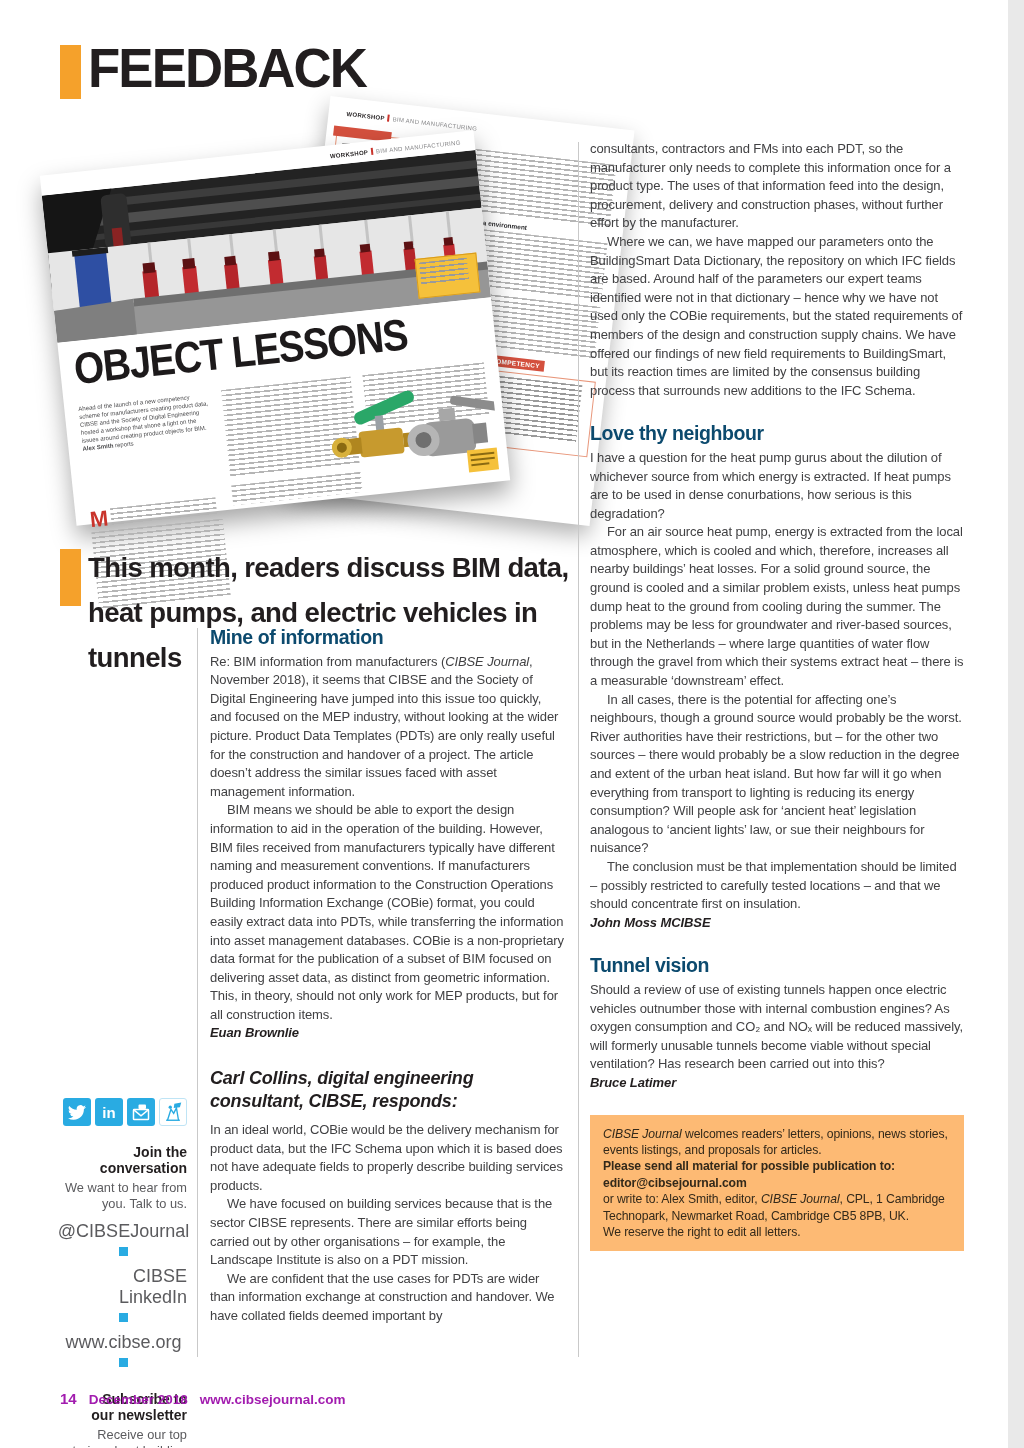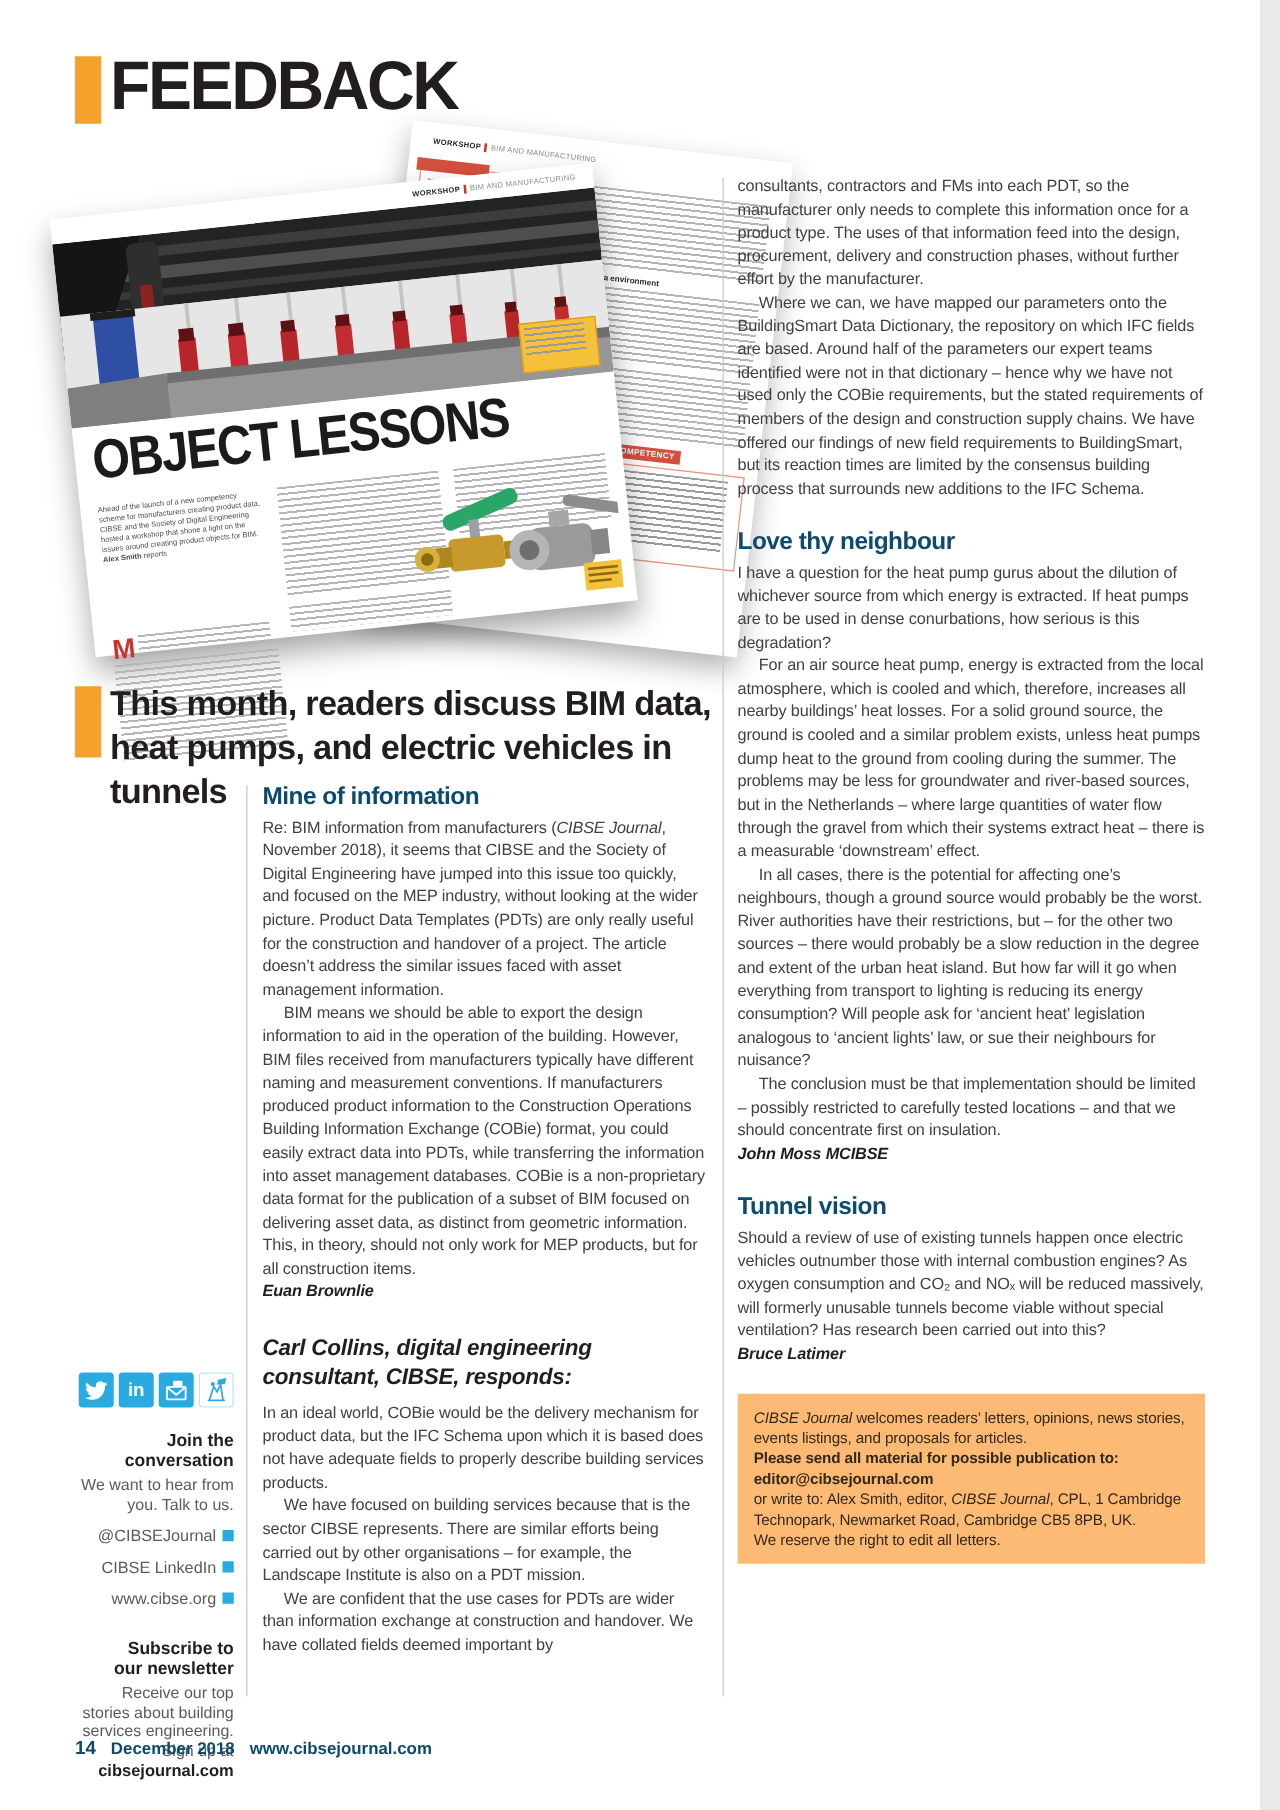--- a/index.html
+++ b/index.html
@@ -32,21 +32,21 @@
   .pie .pv{position:absolute;color:#fff;font-size:7px;font-weight:700;}
   .legend-row{display:flex;align-items:center;gap:2px;margin-top:3px;}
   .legend-row .sw{width:4px;height:4px;}
   .ob-box{border:1px solid #E8967A;}
   .cert-banner{background:#D4503E;color:#fff;font-size:6.5px;font-weight:700;letter-spacing:.3px;
                padding:2px 4px;display:inline-block;white-space:nowrap;}
   .mini-head{font-size:6.5px;font-weight:800;color:#2a2a2c;margin:5px 0 3px;}
 
   
   .hl-bar{position:absolute;left:60px;top:549px;width:21px;height:57px;background:#F5A12B;}
-  .hl-text{position:absolute;left:88px;top:545px;width:492px;font-size:27.5px;line-height:35px;
+  .hl-text{position:absolute;left:88px;top:545px;width:492px;font-size:27.5px;line-height:45px;
            font-weight:800;color:#221E1F;letter-spacing:-0.6px;}
 
   
   .vrule{position:absolute;width:1px;background:#c9c9c9;}
 
   
   .bodycol{position:absolute;font-size:13px;line-height:18.6px;letter-spacing:-0.1px;color:#414143;}
   .bodycol p{margin:0;}
   .bodycol p.ind{text-indent:17px;}
   .sec-head{font-size:19.5px;font-weight:800;color:#0c4a6e;letter-spacing:-0.4px;margin:0 0 6px;}
@@ -60,26 +60,26 @@
             font-size:12.2px;line-height:16.4px;}
   .info-box p{margin:0;}
 
   
   .sidebar{position:absolute;left:60px;top:1098px;width:127px;text-align:right;}
   .soc-row{display:flex;gap:4px;justify-content:flex-end;}
   .soc{width:28px;height:28px;border-radius:3px;background:#29ABE2;display:flex;align-items:center;justify-content:center;}
   .soc.lite{background:#fff;border:1px solid #bfe4f5;box-sizing:border-box;}
   .sb-h{font-size:14px;font-weight:800;color:#221E1F;line-height:16px;margin-top:18px;}
   .sb-t{font-size:12.8px;line-height:15.5px;color:#5b5b5e;margin-top:4px;}
-  .sb-link{font-size:13px;color:#5b5b5e;margin-top:10px;display:flex;justify-content:flex-end;align-items:center;gap:5px;}
+  .sb-link{font-size:18px;color:#5b5b5e;margin-top:10px;display:flex;justify-content:flex-end;align-items:center;gap:5px;flex-direction:column;}
   .sb-link .bsq{width:9px;height:9px;background:#29ABE2;display:inline-block;}
   .sb-bold-link{font-size:13.2px;font-weight:800;color:#221E1F;margin-top:1px;}
 
   
-  .footer{position:absolute;left:60px;top:1390px;font-size:13.5px;color:#0c4a6e;display:flex;align-items:baseline;gap:12px;}
+  .footer{position:absolute;left:60px;top:1390px;font-size:13.5px;color:#a21caf;display:flex;align-items:baseline;gap:12px;}
   .footer .pn{font-size:15px;font-weight:800;}
   .footer b{font-weight:700;}
 </style>
 </head>
 <body>
 
 <div class="sheet">
 
   <div class="hd-bar"></div>
   <div class="hd-title">FEEDBACK</div>

